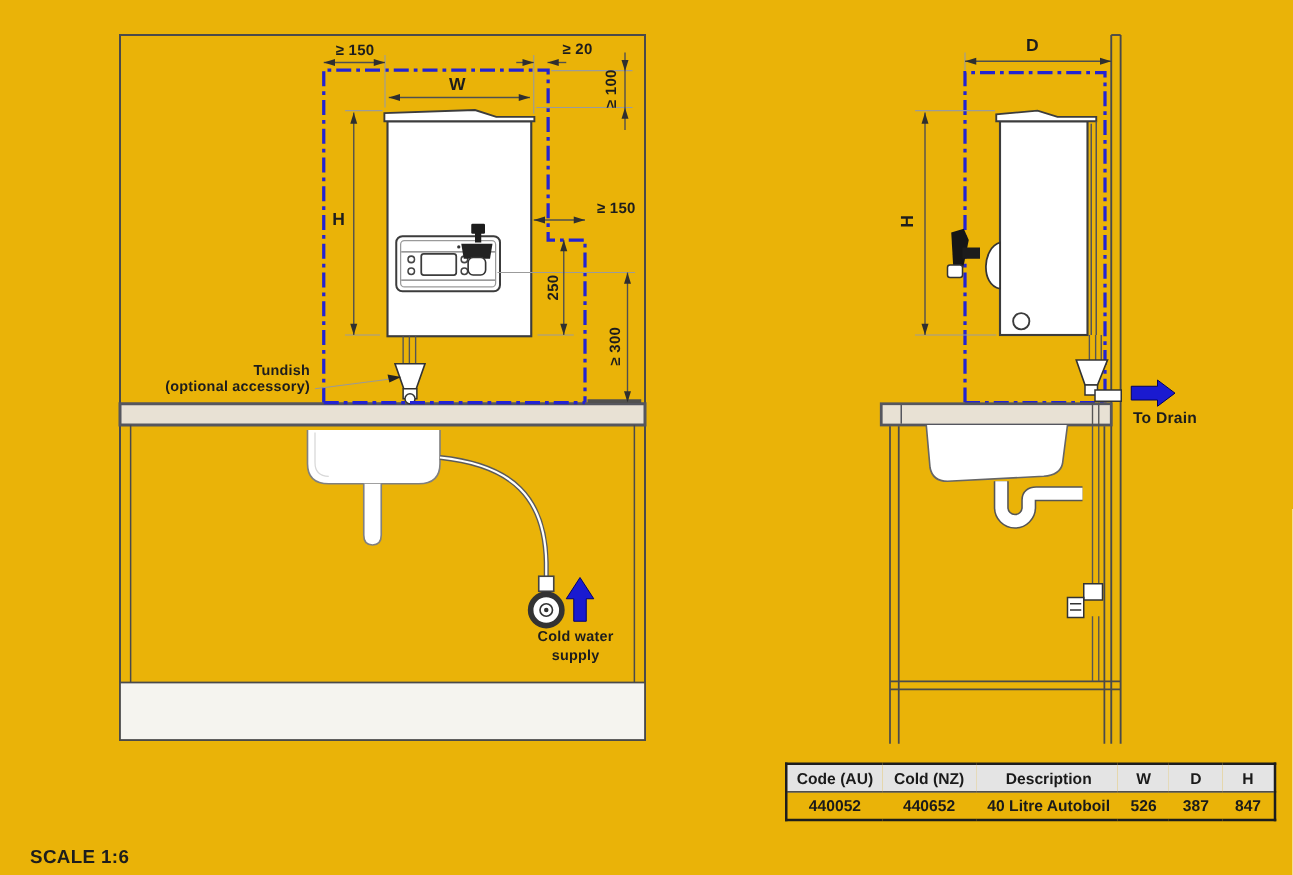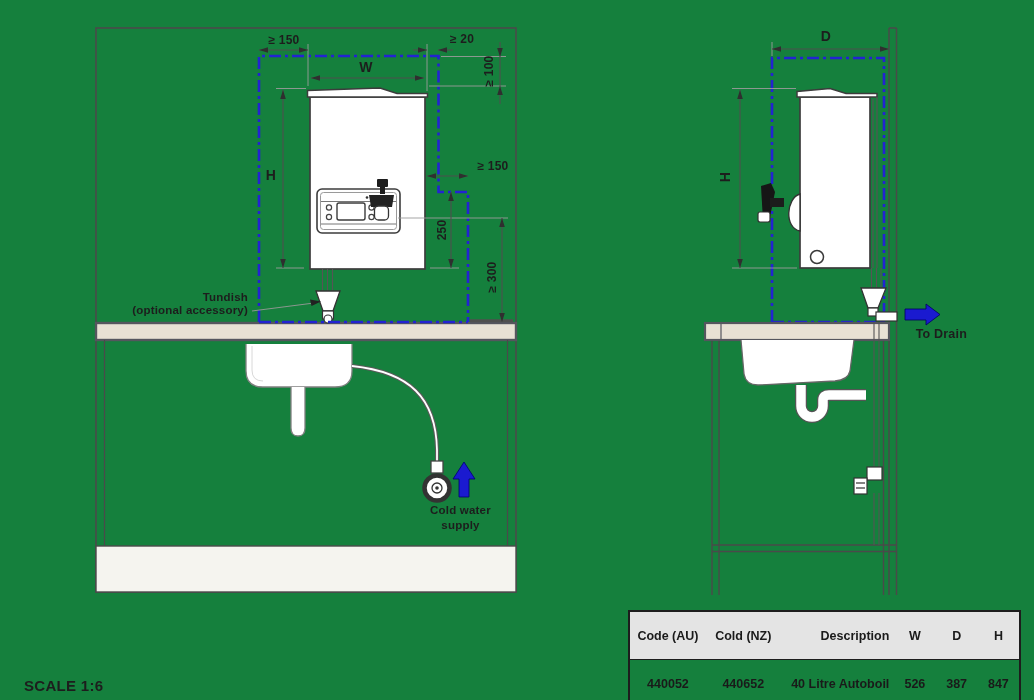--- a/index.html
+++ b/index.html
@@ -1,34 +1,34 @@
 <!DOCTYPE html>
 <html><head>
 <meta charset="utf-8">
 <style>
   html,body{margin:0;padding:0;background:#fff;}
-  .canvas{position:relative;width:1034px;height:700px;background:#15803d;overflow:hidden;
+  .canvas{position:relative;width:1034px;height:700px;background:#eab308;overflow:hidden;
           font-family:"Liberation Sans",sans-serif;color:#1c1c1c;}
   svg{position:absolute;left:0;top:0;}
   .lbl{position:absolute;font-weight:bold;font-size:12px;white-space:nowrap;
        transform:translate(-50%,-50%);color:#1d1d1d;letter-spacing:.2px;}
   .lbl.big{font-size:14px;}
   .lbl.rot{transform:translate(-50%,-50%) rotate(-90deg);}
   .lbl.multiline{white-space:normal;transform:none;}
   .tundish{left:100px;top:291px;width:148px;text-align:right;font-size:11.5px;line-height:13px;}
   .coldwater{left:423px;top:503px;width:75px;text-align:center;font-size:11.5px;line-height:15px;}
-  .todrain{left:897px;top:327px;width:70px;text-align:right;font-size:12.5px;transform:none;}
+  .todrain{left:897px;top:327px;width:70px;text-align:center;font-size:12.5px;transform:none;}
   .scale{left:24px;top:677px;transform:none;font-size:15px;letter-spacing:.3px;}
   .spec-table{position:absolute;left:628px;top:610px;width:393px;border-collapse:collapse;
               font-size:12.5px;font-weight:bold;color:#1a1a1a;}
-  .spec-table th,.spec-table td{border:0;padding:14px 5px;height:19px;text-align:center;}
+  .spec-table th,.spec-table td{border:0;padding:1px 5px;height:19px;text-align:center;}
   .spec-table thead tr{background:#e4e4e4;}
   .spec-table tr{border-bottom:1.8px solid #1d1d1d;}
   .spec-table{border:2px solid #1d1d1d;}
-  .spec-table .desc{text-align:right;padding-left:8px;}
+  .spec-table .desc{text-align:center;padding-left:8px;}
 </style>
 </head>
 <body>
 
 <div class="canvas">
 
 <svg width="1034" height="700" viewBox="0 0 1034 700">
 
   <g>
 

